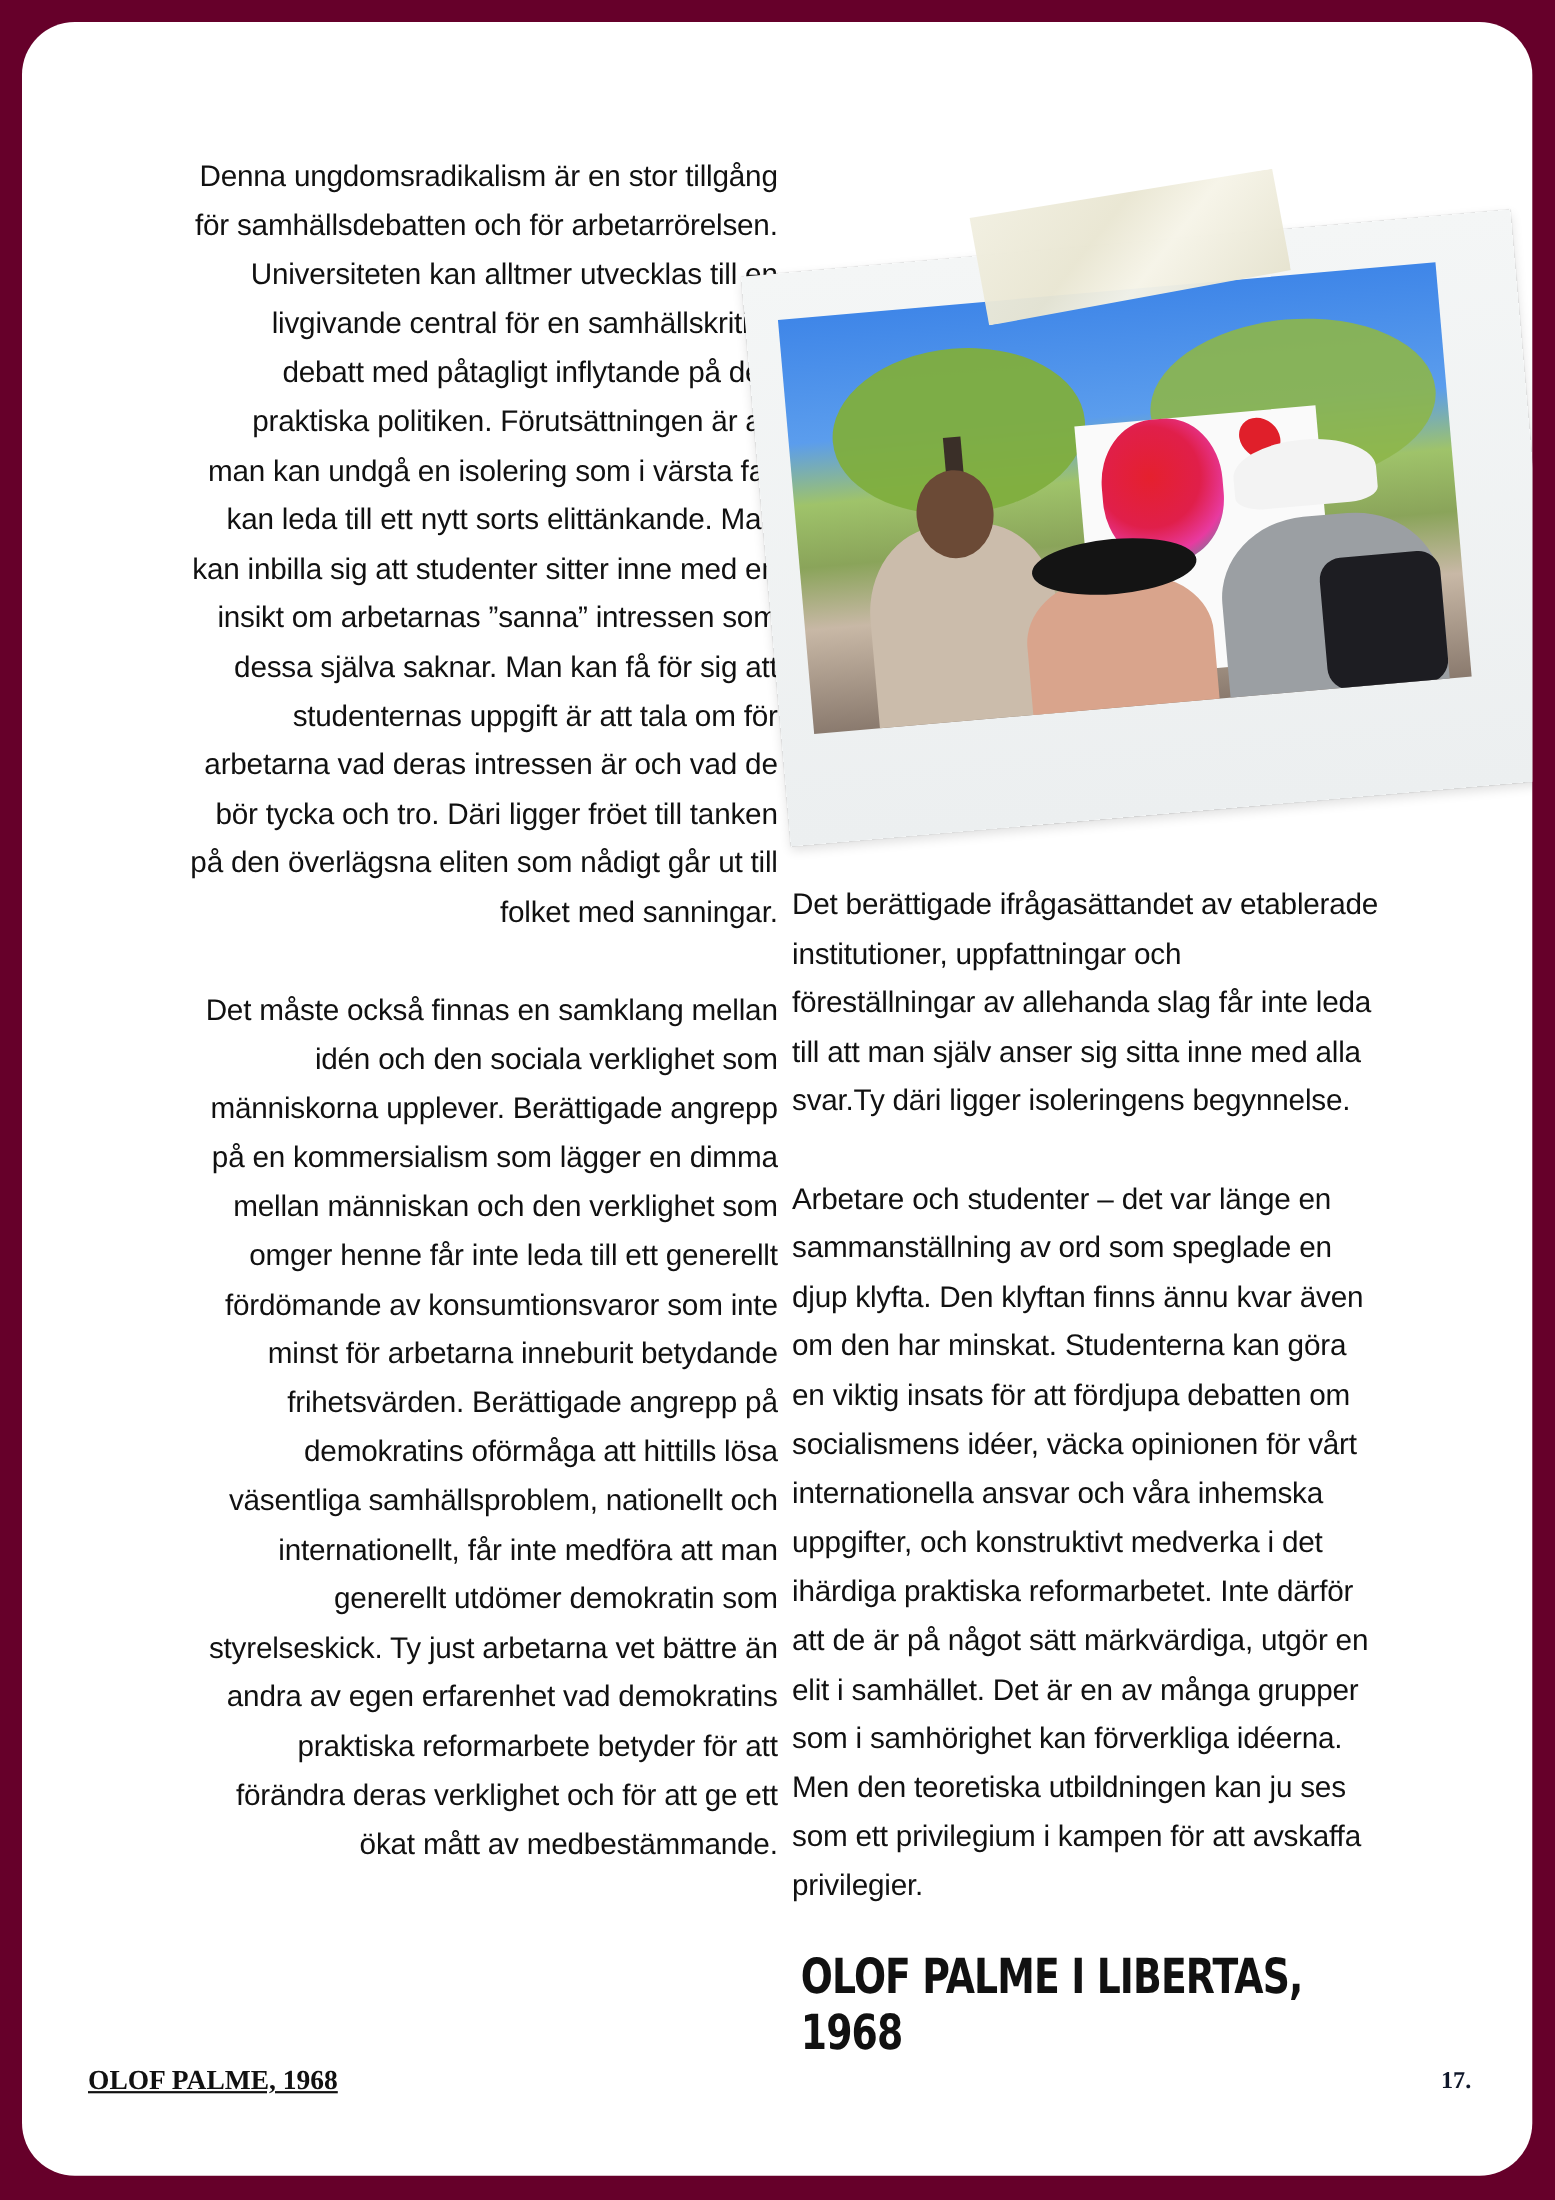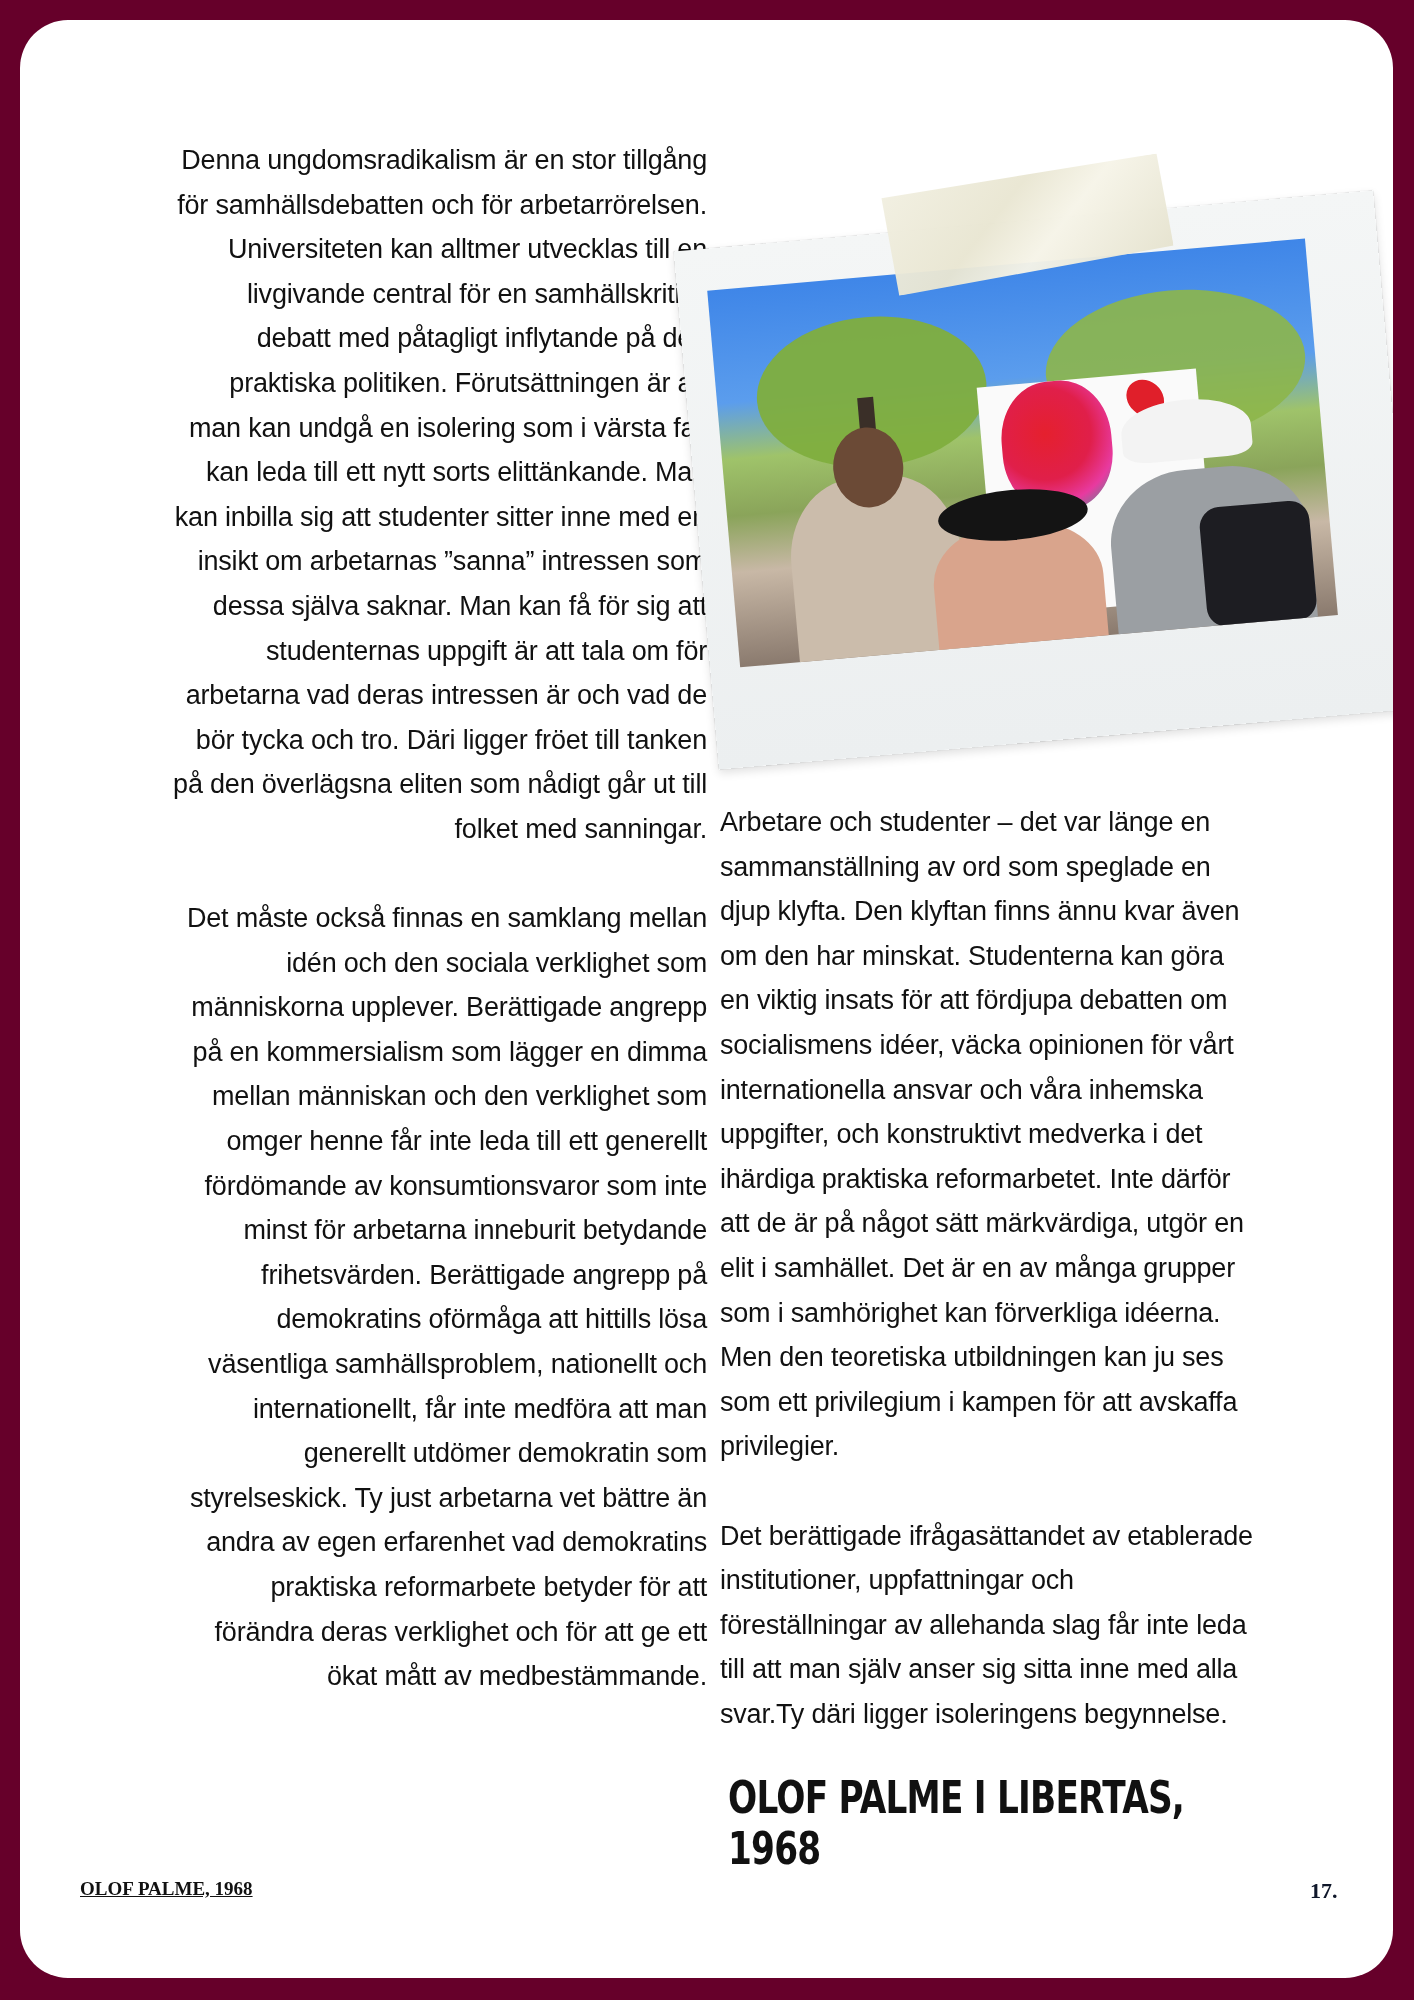--- a/index.html
+++ b/index.html
@@ -35,21 +35,21 @@
     font-size: 44px;
     letter-spacing: -1px;
     transform: scaleX(0.78);
     transform-origin: left top;
     color: #111;
   }
 
   .footer-left {
     position: absolute; left: 60px; top: 1858px;
     font-family: "Liberation Serif", "DejaVu Serif", serif;
-    font-weight: bold; font-size: 19px;
+    font-weight: bold; font-size: 25px;
     text-decoration: underline;
     color: #111;
   }
   .footer-right {
     position: absolute; left: 1290px; top: 1858px;
     font-family: "Liberation Serif", "DejaVu Serif", serif;
     font-weight: bold; font-size: 22px;
     color: #0f172a;
   }
 
@@ -148,39 +148,39 @@
       <div class="person3"></div>
       <div class="bag"></div>
       <div class="cap"></div>
       <div class="person2"></div>
       <div class="hat"></div>
     </div>
   </div>
   <div class="tape"></div>
 
   <div class="col col-right">
+    <p>Det berättigade ifrågasättandet av etablerade
+institutioner, uppfattningar och
+föreställningar av allehanda slag får inte leda
+till att man själv anser sig sitta inne med alla
+svar.Ty däri ligger isoleringens begynnelse.</p>
     <p>Arbetare och studenter – det var länge en
 sammanställning av ord som speglade en
 djup klyfta. Den klyftan finns ännu kvar även
 om den har minskat. Studenterna kan göra
 en viktig insats för att fördjupa debatten om
 socialismens idéer, väcka opinionen för vårt
 internationella ansvar och våra inhemska
 uppgifter, och konstruktivt medverka i det
 ihärdiga praktiska reformarbetet. Inte därför
 att de är på något sätt märkvärdiga, utgör en
 elit i samhället. Det är en av många grupper
 som i samhörighet kan förverkliga idéerna.
 Men den teoretiska utbildningen kan ju ses
 som ett privilegium i kampen för att avskaffa
 privilegier.</p>
-    <p>Det berättigade ifrågasättandet av etablerade
-institutioner, uppfattningar och
-föreställningar av allehanda slag får inte leda
-till att man själv anser sig sitta inne med alla
-svar.Ty däri ligger isoleringens begynnelse.</p>
   </div>
 
   <div class="signature">OLOF PALME I LIBERTAS, 1968</div>
 
   <div class="footer-left">OLOF PALME, 1968</div>
   <div class="footer-right">17.</div>
 </div>
 
 </body></html>

